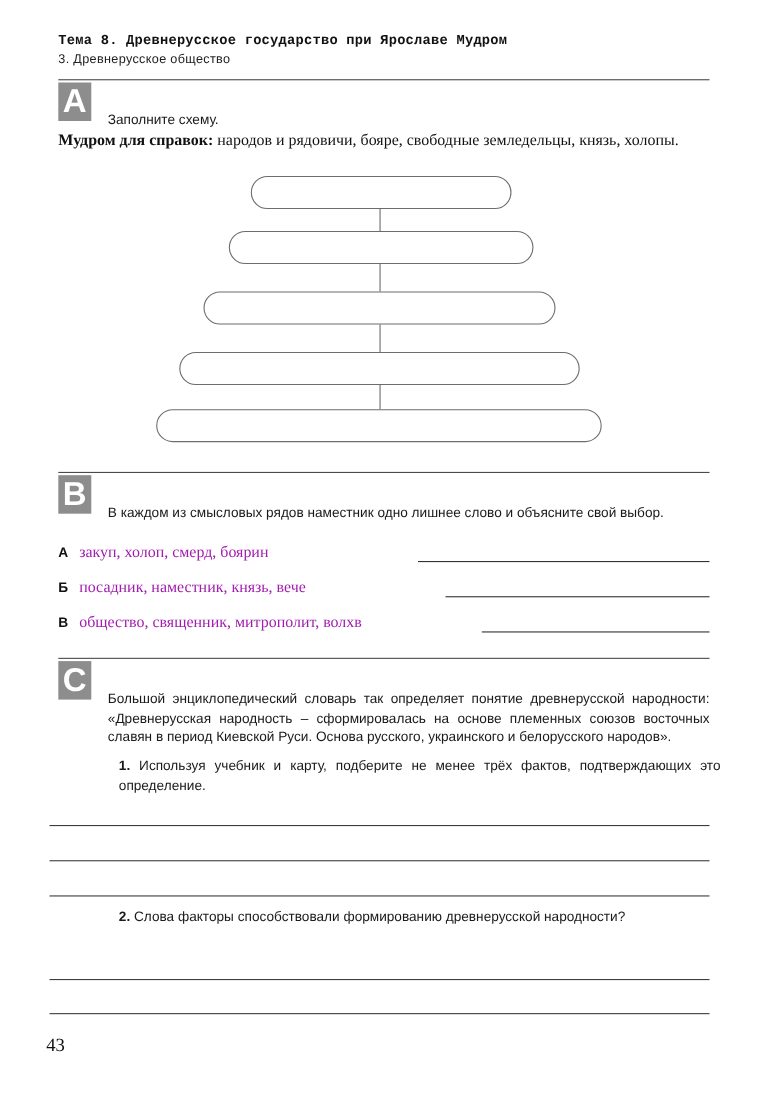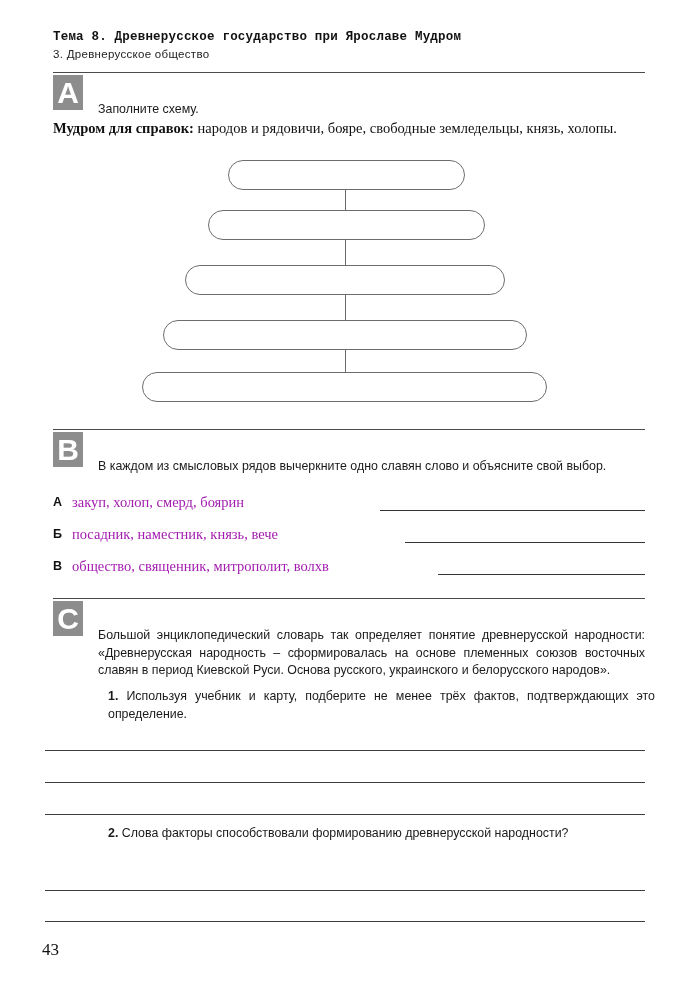--- a/index.html
+++ b/index.html
@@ -223,21 +223,21 @@
 
     <div class="scheme-box" style="left:163px; top:165px; width:364px;"></div>
     <div class="scheme-connector" style="top:195px; height:22px;"></div>
 
     <div class="scheme-box" style="left:142px; top:217px; width:405px;"></div>
   </div>
 
   <div class="task" style="top:429px;">
     <div class="task-rule"></div>
     <div class="badge">B</div>
-    <div class="task-text">В каждом из смысловых рядов вычеркните одно славян слово и объясните свой выбор.</div>
+    <div class="task-text">В каждом из смысловых рядов наместник одно лишнее слово и объясните свой выбор.</div>
   </div>
 
   <div class="wordrow" style="top:492px;">
     <span class="wordrow-letter">А</span>
     <span class="wordrow-words">закуп, холоп, смерд, боярин</span>
     <span class="wordrow-line" style="width:265px;"></span>
   </div>
 
   <div class="wordrow" style="top:524px;">
     <span class="wordrow-letter">Б</span>

